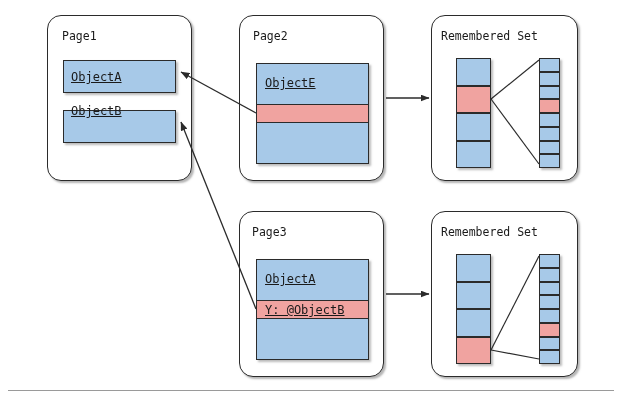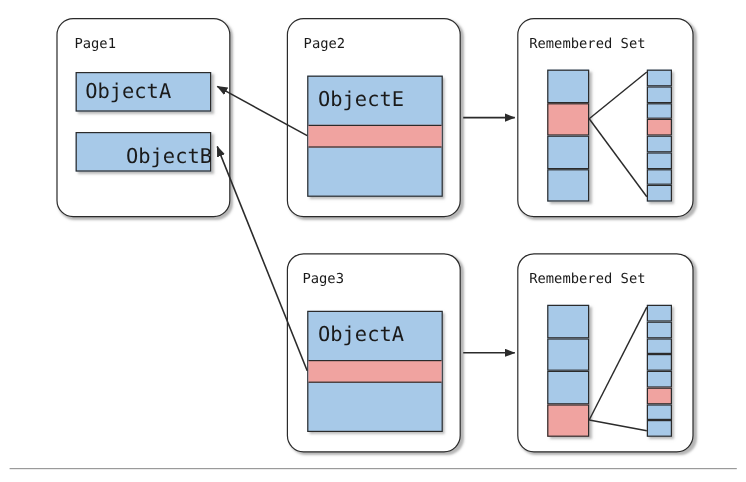--- a/index.html
+++ b/index.html
@@ -39,24 +39,25 @@
   }
   .obj-block {
     position: absolute;
     box-sizing: border-box;
     border: 1.3px solid #2b2b2b;
     background: #a7c9e8;
     box-shadow: 2px 2px 2px rgba(120,120,120,0.5);
   }
   .obj-label {
     position: absolute;
-    font-size: 17px;
+    font-size: 12px;
     color: #1a1a1a;
     white-space: nowrap;
     line-height: 14px;
+    text-decoration: underline;
   }
   .band {
     position: absolute;
     box-sizing: border-box;
     border-top: 1.3px solid #2b2b2b;
     border-bottom: 1.3px solid #2b2b2b;
     background: #f0a3a0;
   }
   .rs-cell {
     position: absolute;
@@ -93,21 +94,21 @@
 
 <div id="canvas">
 
   <div class="page-box" style="left:47px; top:15px; width:145px; height:166px;"></div>
   <div class="box-title" style="left:62px; top:29px;">Page1</div>
 
   <div class="obj-block" style="left:63px; top:60px; width:113px; height:33px;"></div>
   <div class="obj-label" style="left:71px; top:70px;">ObjectA</div>
 
   <div class="obj-block" style="left:63px; top:110px; width:113px; height:33px;"></div>
-  <div class="obj-label" style="left:71px; top:124px;margin-left:34px;">ObjectB</div>
+  <div class="obj-label" style="left:71px; top:104px;">ObjectB</div>
 
   <div class="page-box" style="left:239px; top:15px; width:145px; height:166px;"></div>
   <div class="box-title" style="left:253px; top:29px;">Page2</div>
 
   <div class="obj-block" style="left:256px; top:63px; width:113px; height:101px;"></div>
   <div class="obj-label" style="left:265px; top:76px;">ObjectE</div>
   <div class="band" style="left:257px; top:104px; width:111px; height:19px;"></div>
 
   <div class="page-box" style="left:431px; top:15px; width:147px; height:166px;"></div>
   <div class="box-title" style="left:441px; top:29px;">Remembered Set</div>
@@ -129,20 +130,21 @@
     <div class="rs-cell" style="left:0px; top:82.5px; width:21px; height:13.75px;"></div>
     <div class="rs-cell" style="left:0px; top:96.25px; width:21px; height:13.75px;"></div>
   </div>
 
   <div class="page-box" style="left:239px; top:211px; width:145px; height:166px;"></div>
   <div class="box-title" style="left:252px; top:225px;">Page3</div>
 
   <div class="obj-block" style="left:256px; top:259px; width:113px; height:101px;"></div>
   <div class="obj-label" style="left:265px; top:272px;">ObjectA</div>
   <div class="band" style="left:257px; top:300px; width:111px; height:19px;"></div>
+  <div class="obj-label" style="left:265px; top:303px;">Y: @ObjectB</div>
 
   <div class="page-box" style="left:431px; top:211px; width:147px; height:166px;"></div>
   <div class="box-title" style="left:441px; top:225px;">Remembered Set</div>
 
   <div class="rs-col-shadow" style="left:456px; top:254px; width:35px; height:110px;">
     <div class="rs-cell" style="left:0px; top:0px; width:35px; height:27.5px;"></div>
     <div class="rs-cell" style="left:0px; top:27.5px; width:35px; height:27.5px;"></div>
     <div class="rs-cell" style="left:0px; top:55px; width:35px; height:27.5px;"></div>
     <div class="rs-cell red" style="left:0px; top:82.5px; width:35px; height:27.5px;"></div>
   </div>

